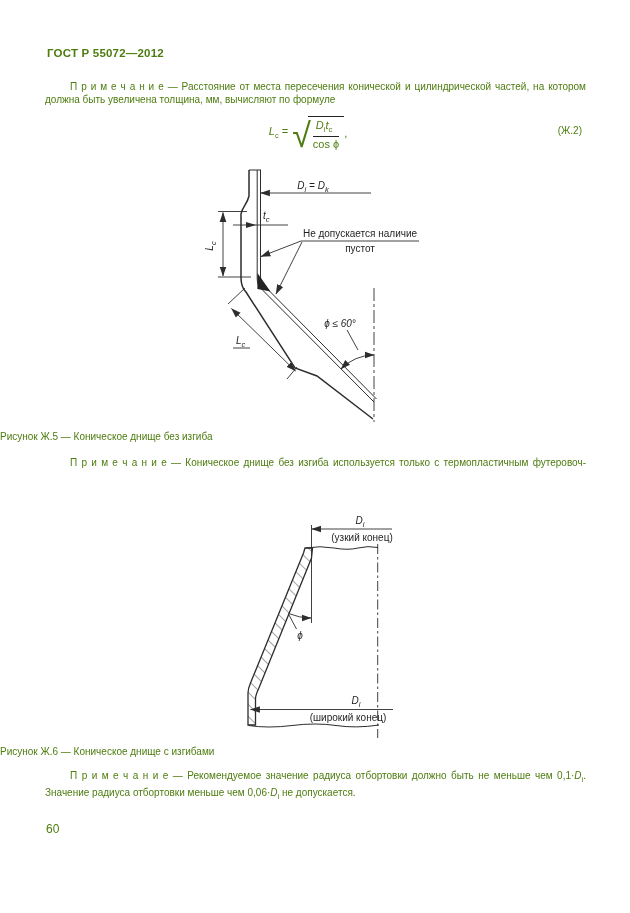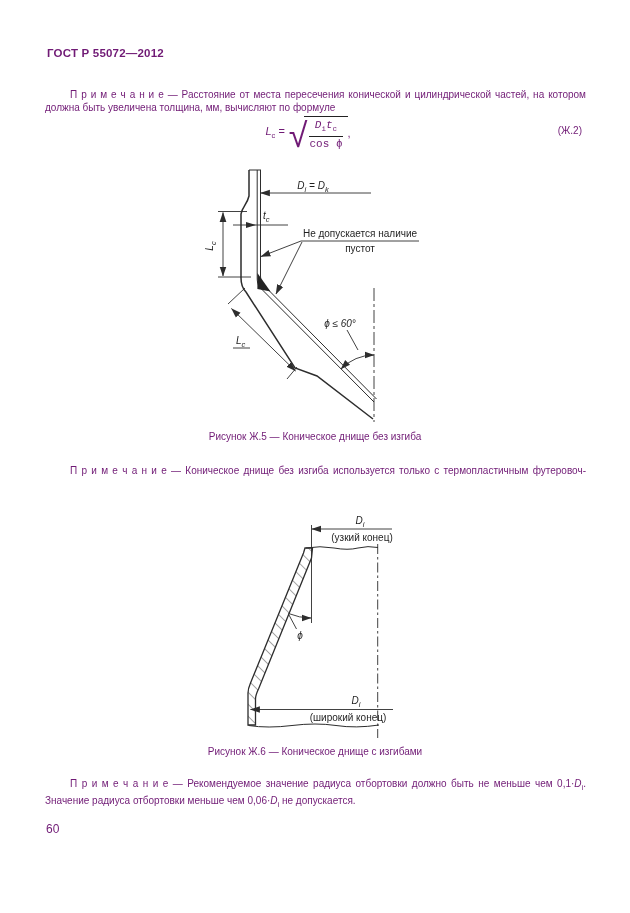--- a/index.html
+++ b/index.html
@@ -1,30 +1,30 @@
 <!DOCTYPE html>
 <html><head>
 <meta charset="utf-8">
 <style>
   html,body{margin:0;padding:0;background:#e8e8e8;}
   #page{position:relative;width:630px;height:913px;background:#ffffff;
-        font-family:"Liberation Sans","DejaVu Sans",sans-serif;color:#701a75;overflow:hidden;}
+        font-family:"Liberation Sans","DejaVu Sans",sans-serif;color:#4d7c0f;overflow:hidden;}
   .abs{position:absolute;}
   #doc-header{left:47px;top:47px;font-size:11.5px;font-weight:bold;letter-spacing:.2px;}
   .note{left:45px;width:541px;font-size:10px;line-height:12.5px;}
-  .jline{text-align:justify;text-align-last:justify;margin-top:8px;}
+  .jline{text-align:justify;text-align-last:justify;}
   .indent{padding-left:25px;}
-  .caption{left:0;width:630px;text-align:center;font-size:10px;}
+  .caption{left:0;width:630px;font-size:10px;}
   
   #formula-row{left:45px;top:113px;width:541px;height:40px;}
   #formula{position:absolute;left:0;right:15px;top:0;height:40px;display:flex;align-items:center;justify-content:center;font-size:11px;}
   #formula i{font-style:italic;}
   sub{font-size:7.5px;}
   .rad{font-size:34px;line-height:30px;font-weight:300;margin:0 -3px 0 4px;transform:translateY(2px);}
-  .frac{display:inline-block;border-top:1.4px solid #222;text-align:center;padding:2px 5px 0 5px;vertical-align:middle;font-family:Liberation Mono, monospace;}
+  .frac{display:inline-block;border-top:1.4px solid #222;text-align:left;padding:2px 5px 0 5px;vertical-align:middle;}
   .frac .num{display:block;border-bottom:1px solid #222;padding:0 3px 2px 3px;}
   .frac .den{display:block;padding-top:1px;}
   #eq-number{position:absolute;right:4px;top:12px;font-size:10px;}
   #page-num{left:46px;top:822px;font-size:12px;}
   svg text{fill:#1f1f1f;}
   .lbl{font-size:10px;}
   .lbl-i{font-size:10px;font-style:italic;}
   .svgsub{font-size:7.5px;}
   .thin{stroke:#2d2d2d;stroke-width:1;fill:none;}
   .main{stroke:#2d2d2d;stroke-width:1.5;fill:none;}

